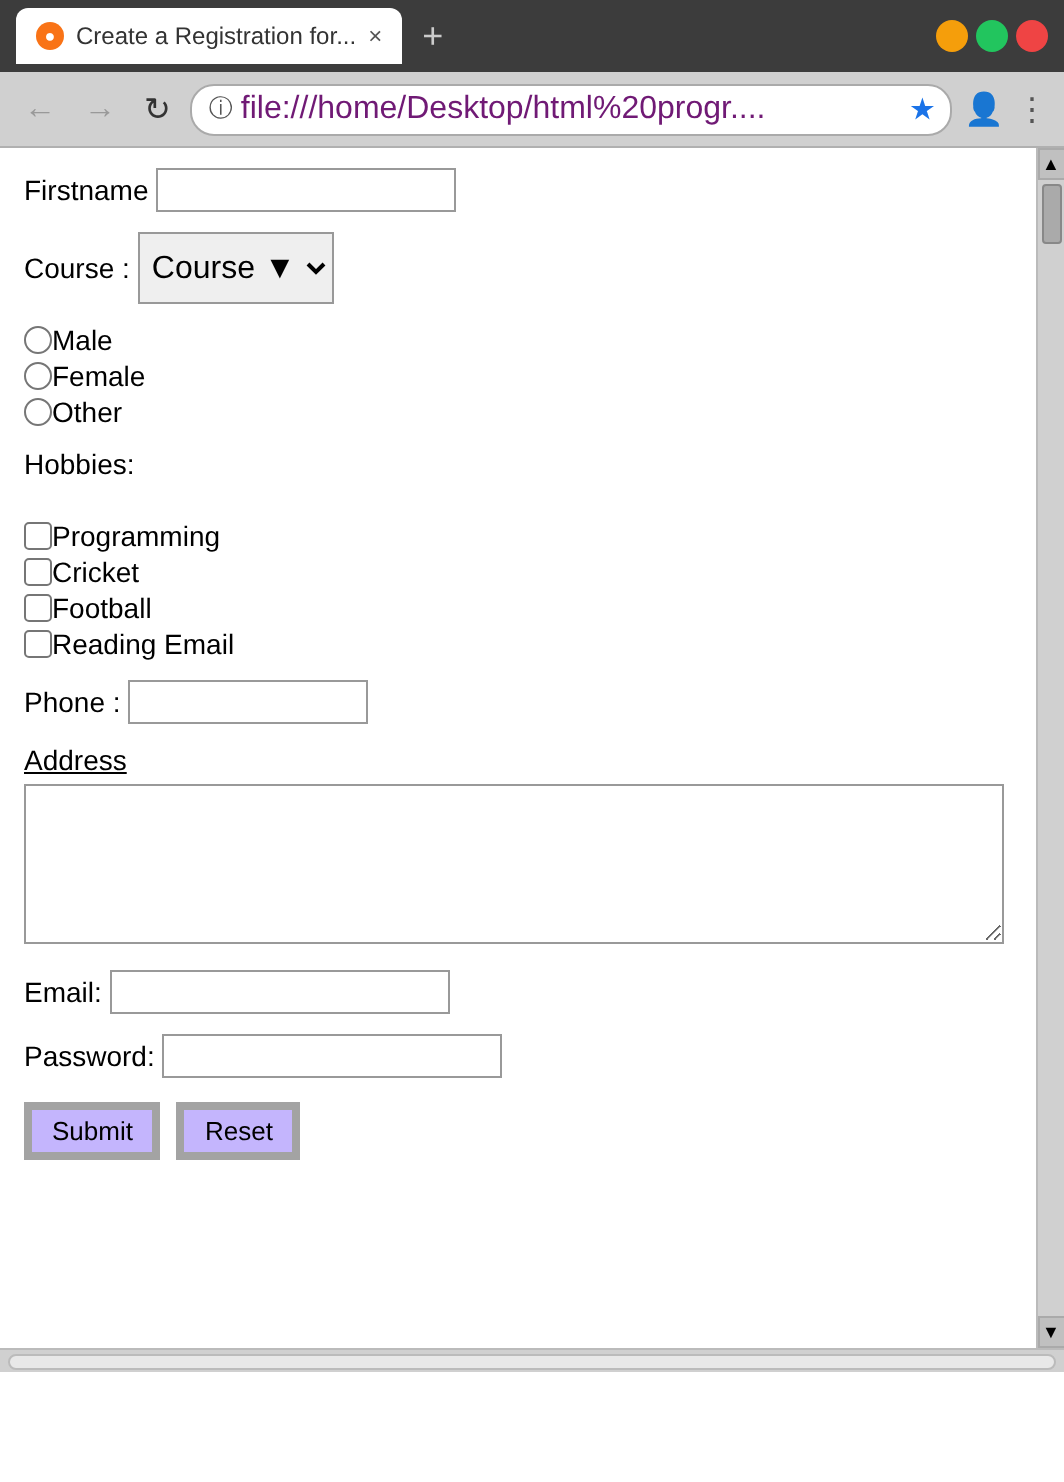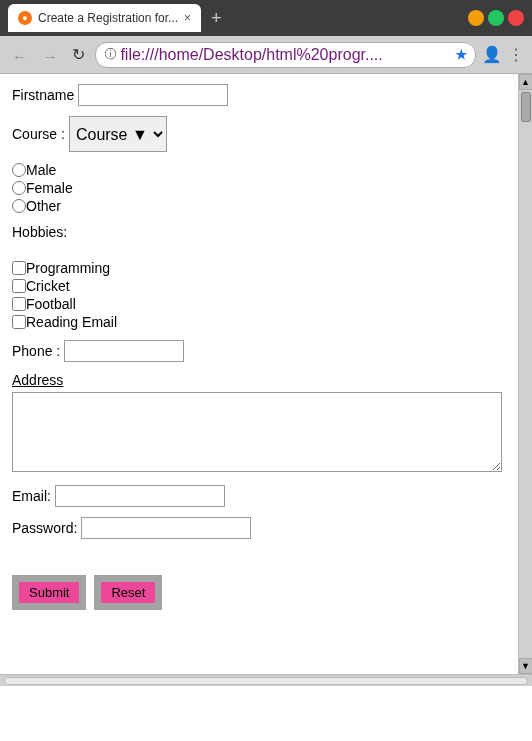--- a/index.html
+++ b/index.html
@@ -222,24 +222,23 @@
       padding: 2px 4px;
     }
 
     .email-input { width: 170px; }
     .password-input { width: 170px; }
 
     .submit-btn, .reset-btn {
       padding: 3px 10px;
       font-size: 13px;
       cursor: pointer;
-      border: 7px solid #a3a3a3;
-      background: #ec4899;
+      border: 4px solid #a3a3a3;
+      background: #c4b5fd;
       margin-right: 4px;
-      margin-top: 24px;
     }
 
     .hobbies-label {
       font-size: 14px;
       margin-bottom: 20px;
     }
 
     .address-label {
       font-size: 14px;
       margin-bottom: 4px;

